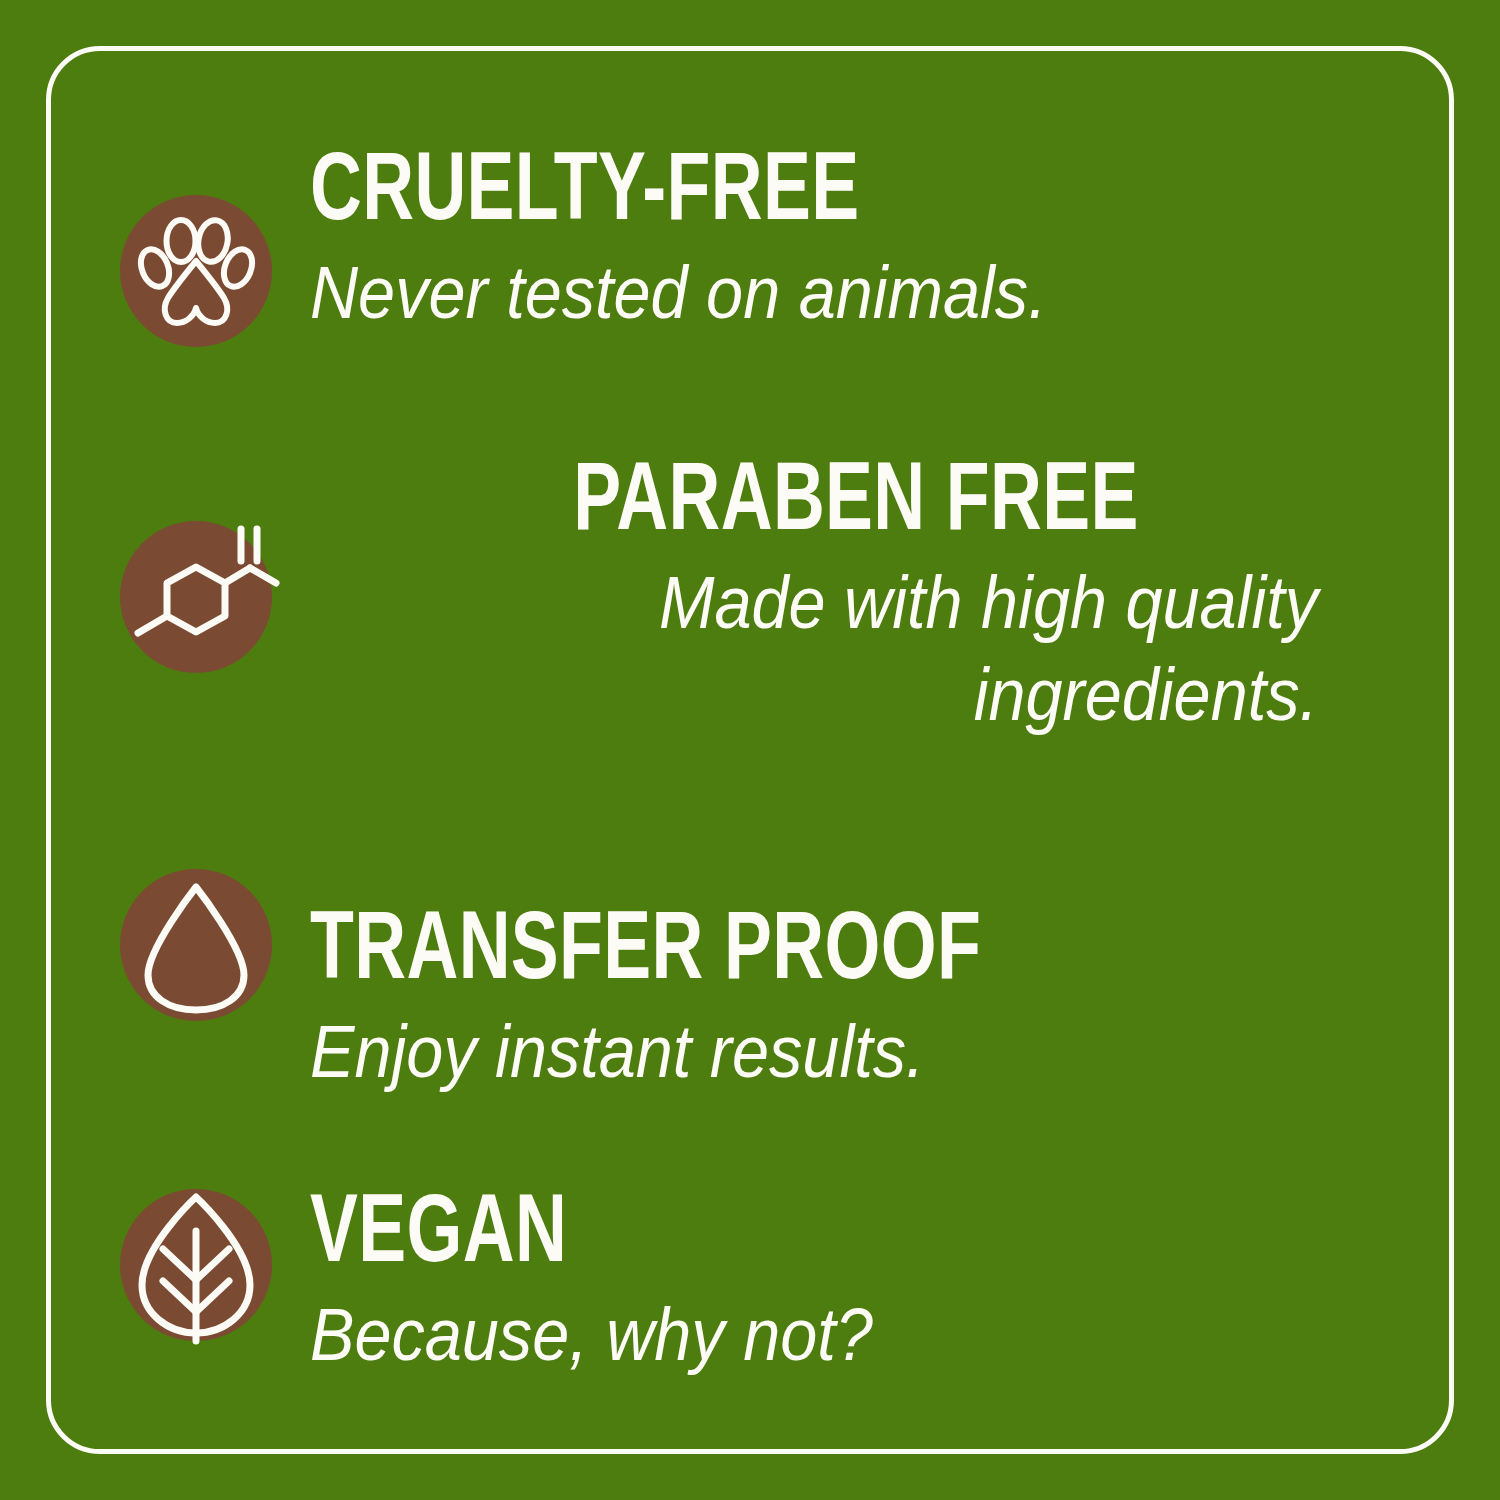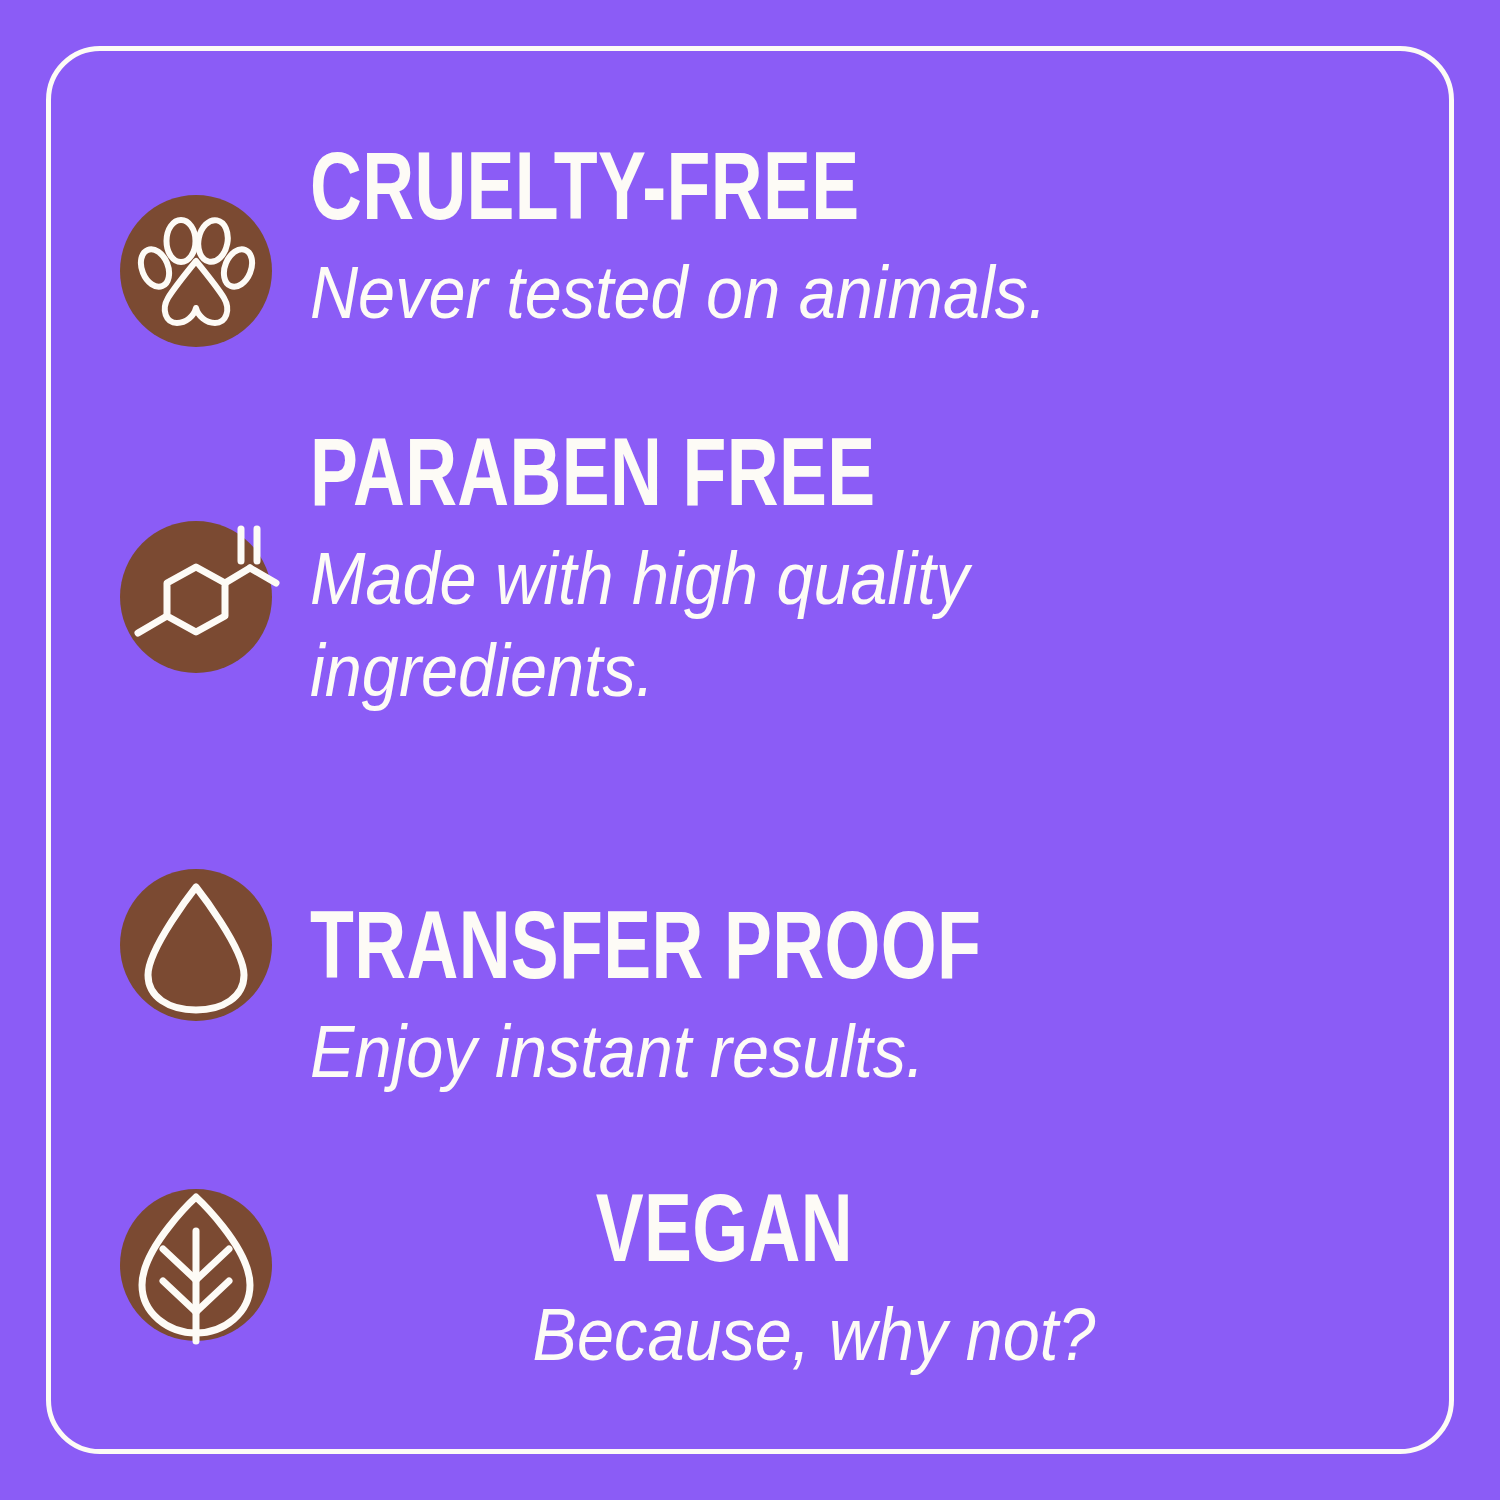--- a/index.html
+++ b/index.html
@@ -14,21 +14,21 @@
     font-family: "Liberation Sans", sans-serif;
     overflow: hidden;
   }
 
   .card {
     position: absolute;
     left: 0;
     top: 0;
     width: 1500px;
     height: 1500px;
-    background: #8b5cf6;
+    background: #4d7c0f;
   }
 
   .frame {
     position: absolute;
     left: 46px;
     top: 46px;
     width: 1408px;
     height: 1408px;
     border: 5px solid #fdfbf6;
     border-radius: 54px;
@@ -101,29 +101,29 @@
     white-space: pre-line;
   }
 
   
   .f-cruelty  { top: 0; }
   .f-cruelty  .icon-badge { top: 195px; }
   .f-cruelty  .texts      { top: 138px; }
 
   .f-paraben  { top: 0; }
   .f-paraben  .icon-badge { top: 521px; }
-  .f-paraben  .texts      { top: 424px; }
+  .f-paraben  .texts      { top: 448px; text-align: right; }
 
   .f-transfer { top: 0; }
   .f-transfer .icon-badge { top: 869px; }
   .f-transfer .texts      { top: 872px; margin-top: 25px; }
 
   .f-vegan    { top: 0; }
   .f-vegan    .icon-badge { top: 1189px; }
-  .f-vegan    .texts      { top: 1180px; text-align: center; }
+  .f-vegan    .texts      { top: 1180px; }
 
   .headline-gap { height: 14px; }
 </style>
 </head>
 <body>
 
 <div class="card">
 
   <div class="frame"></div>
 

